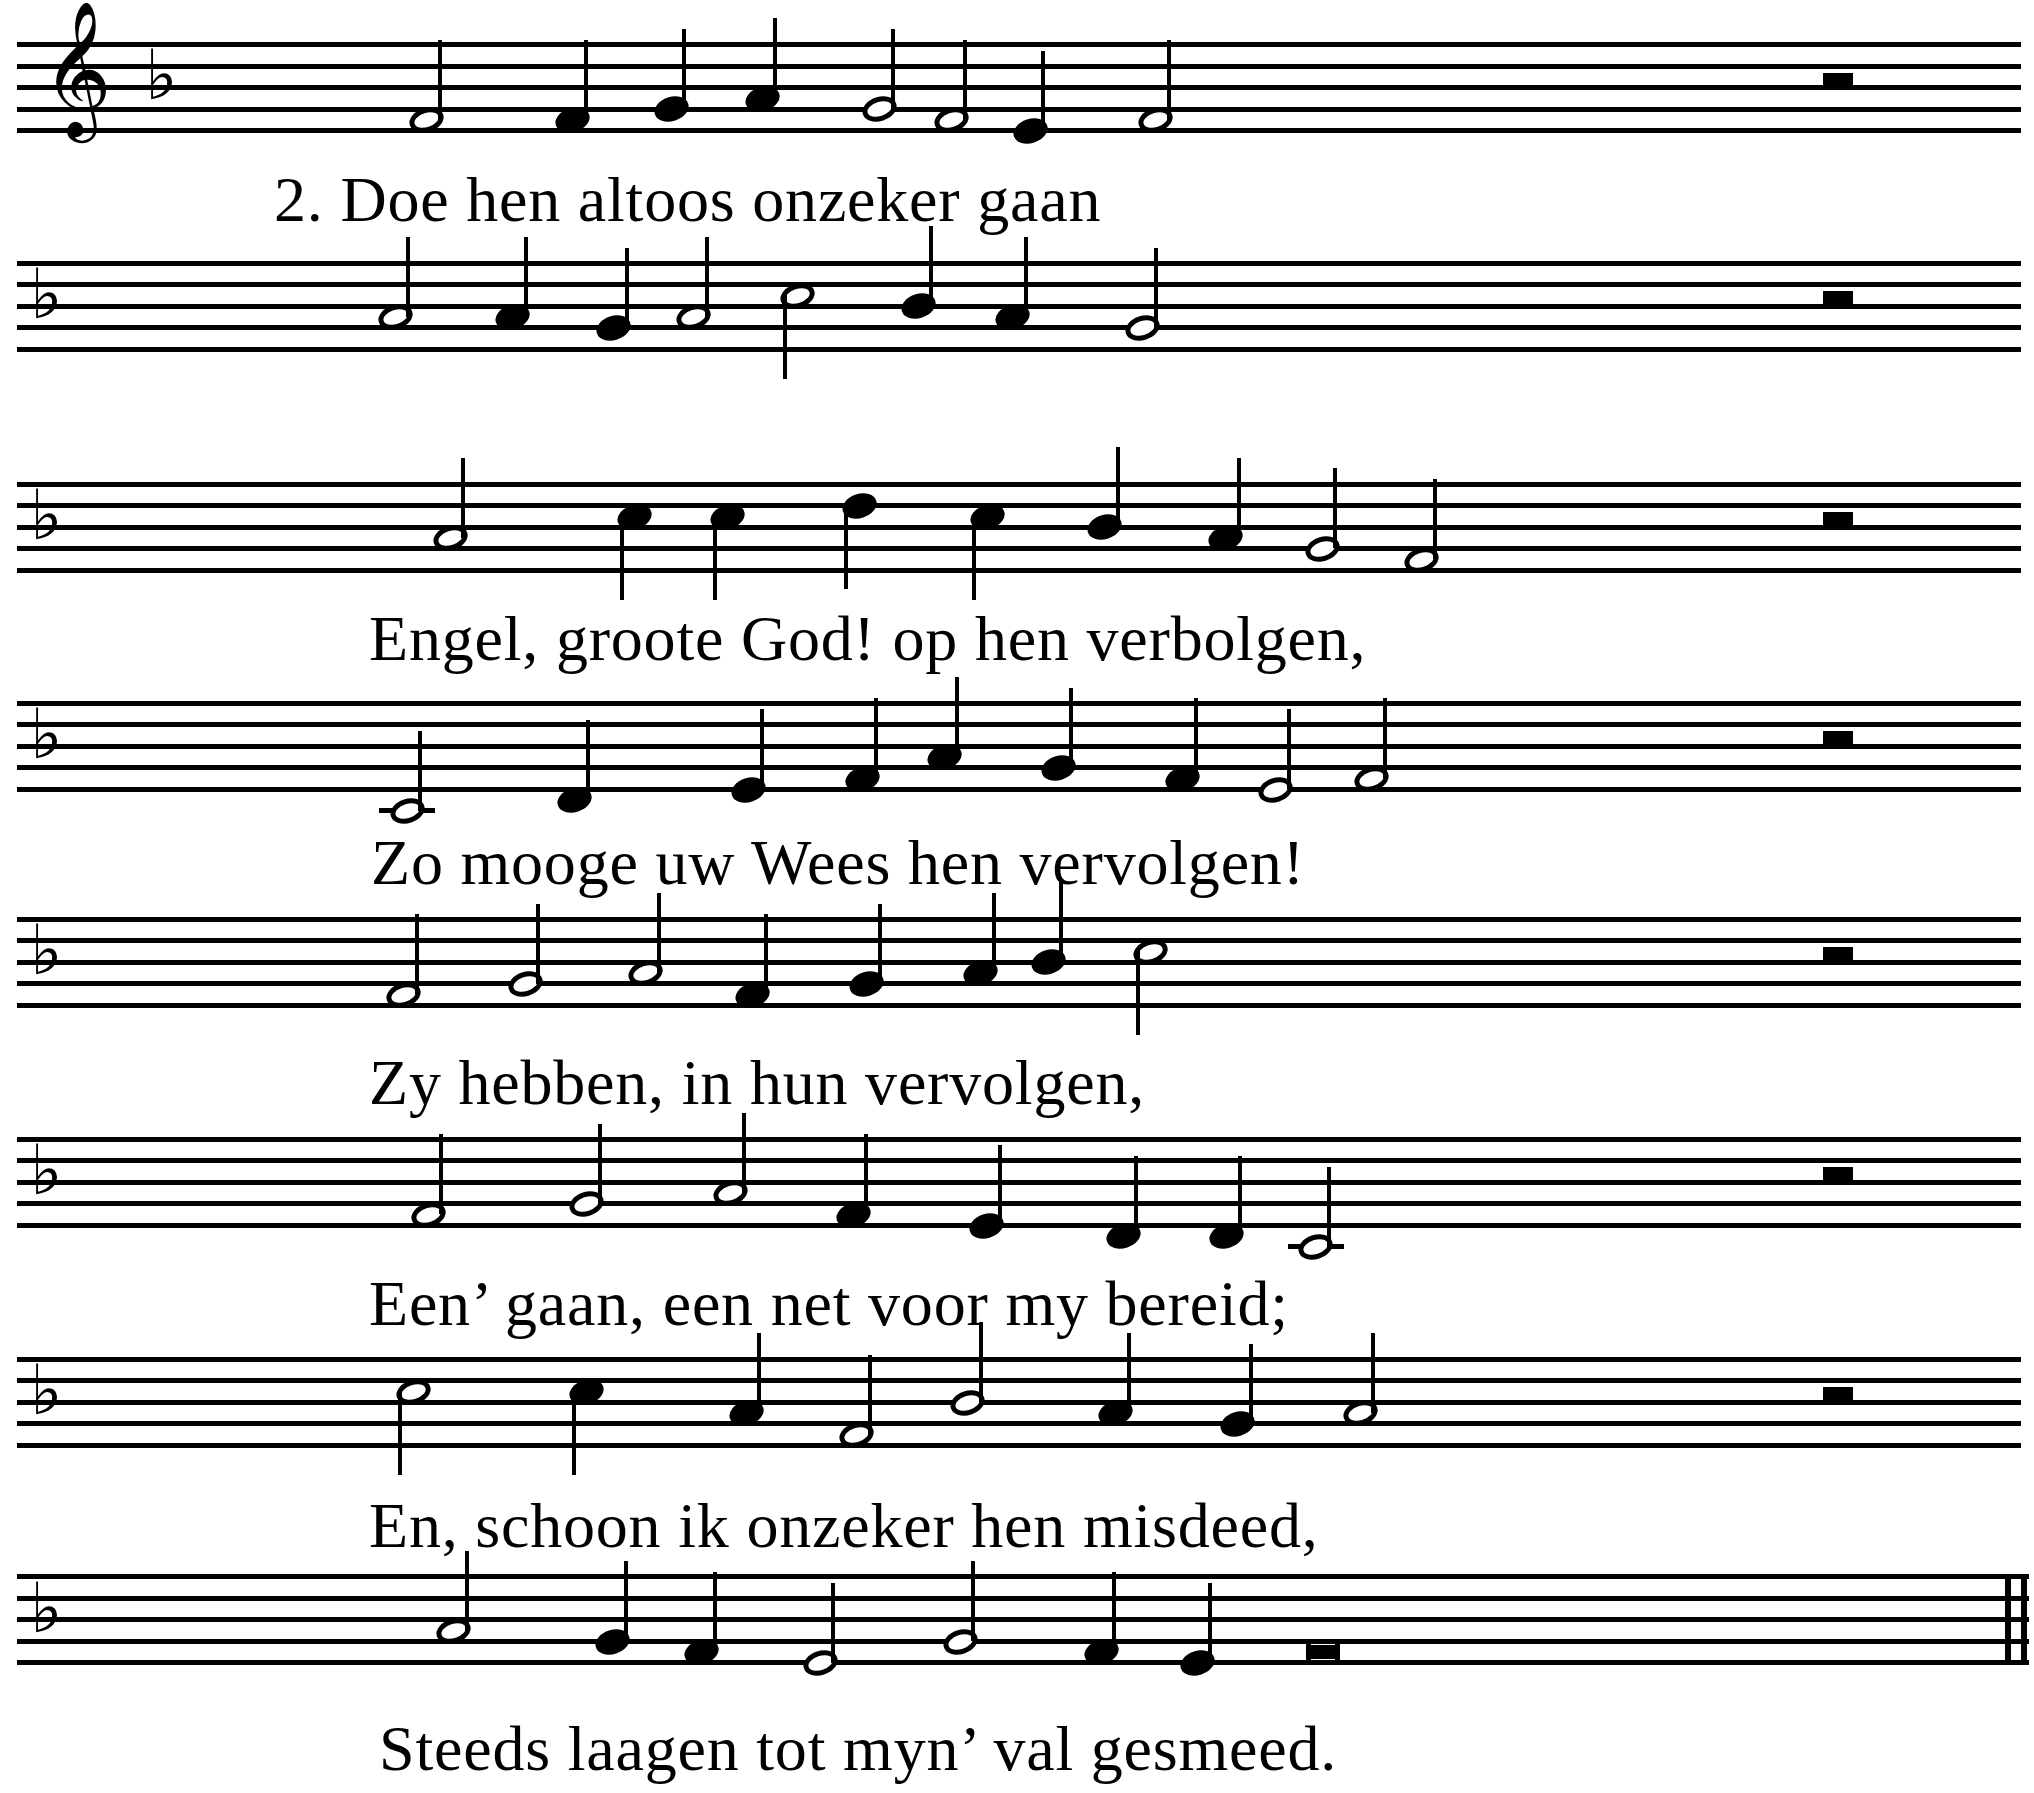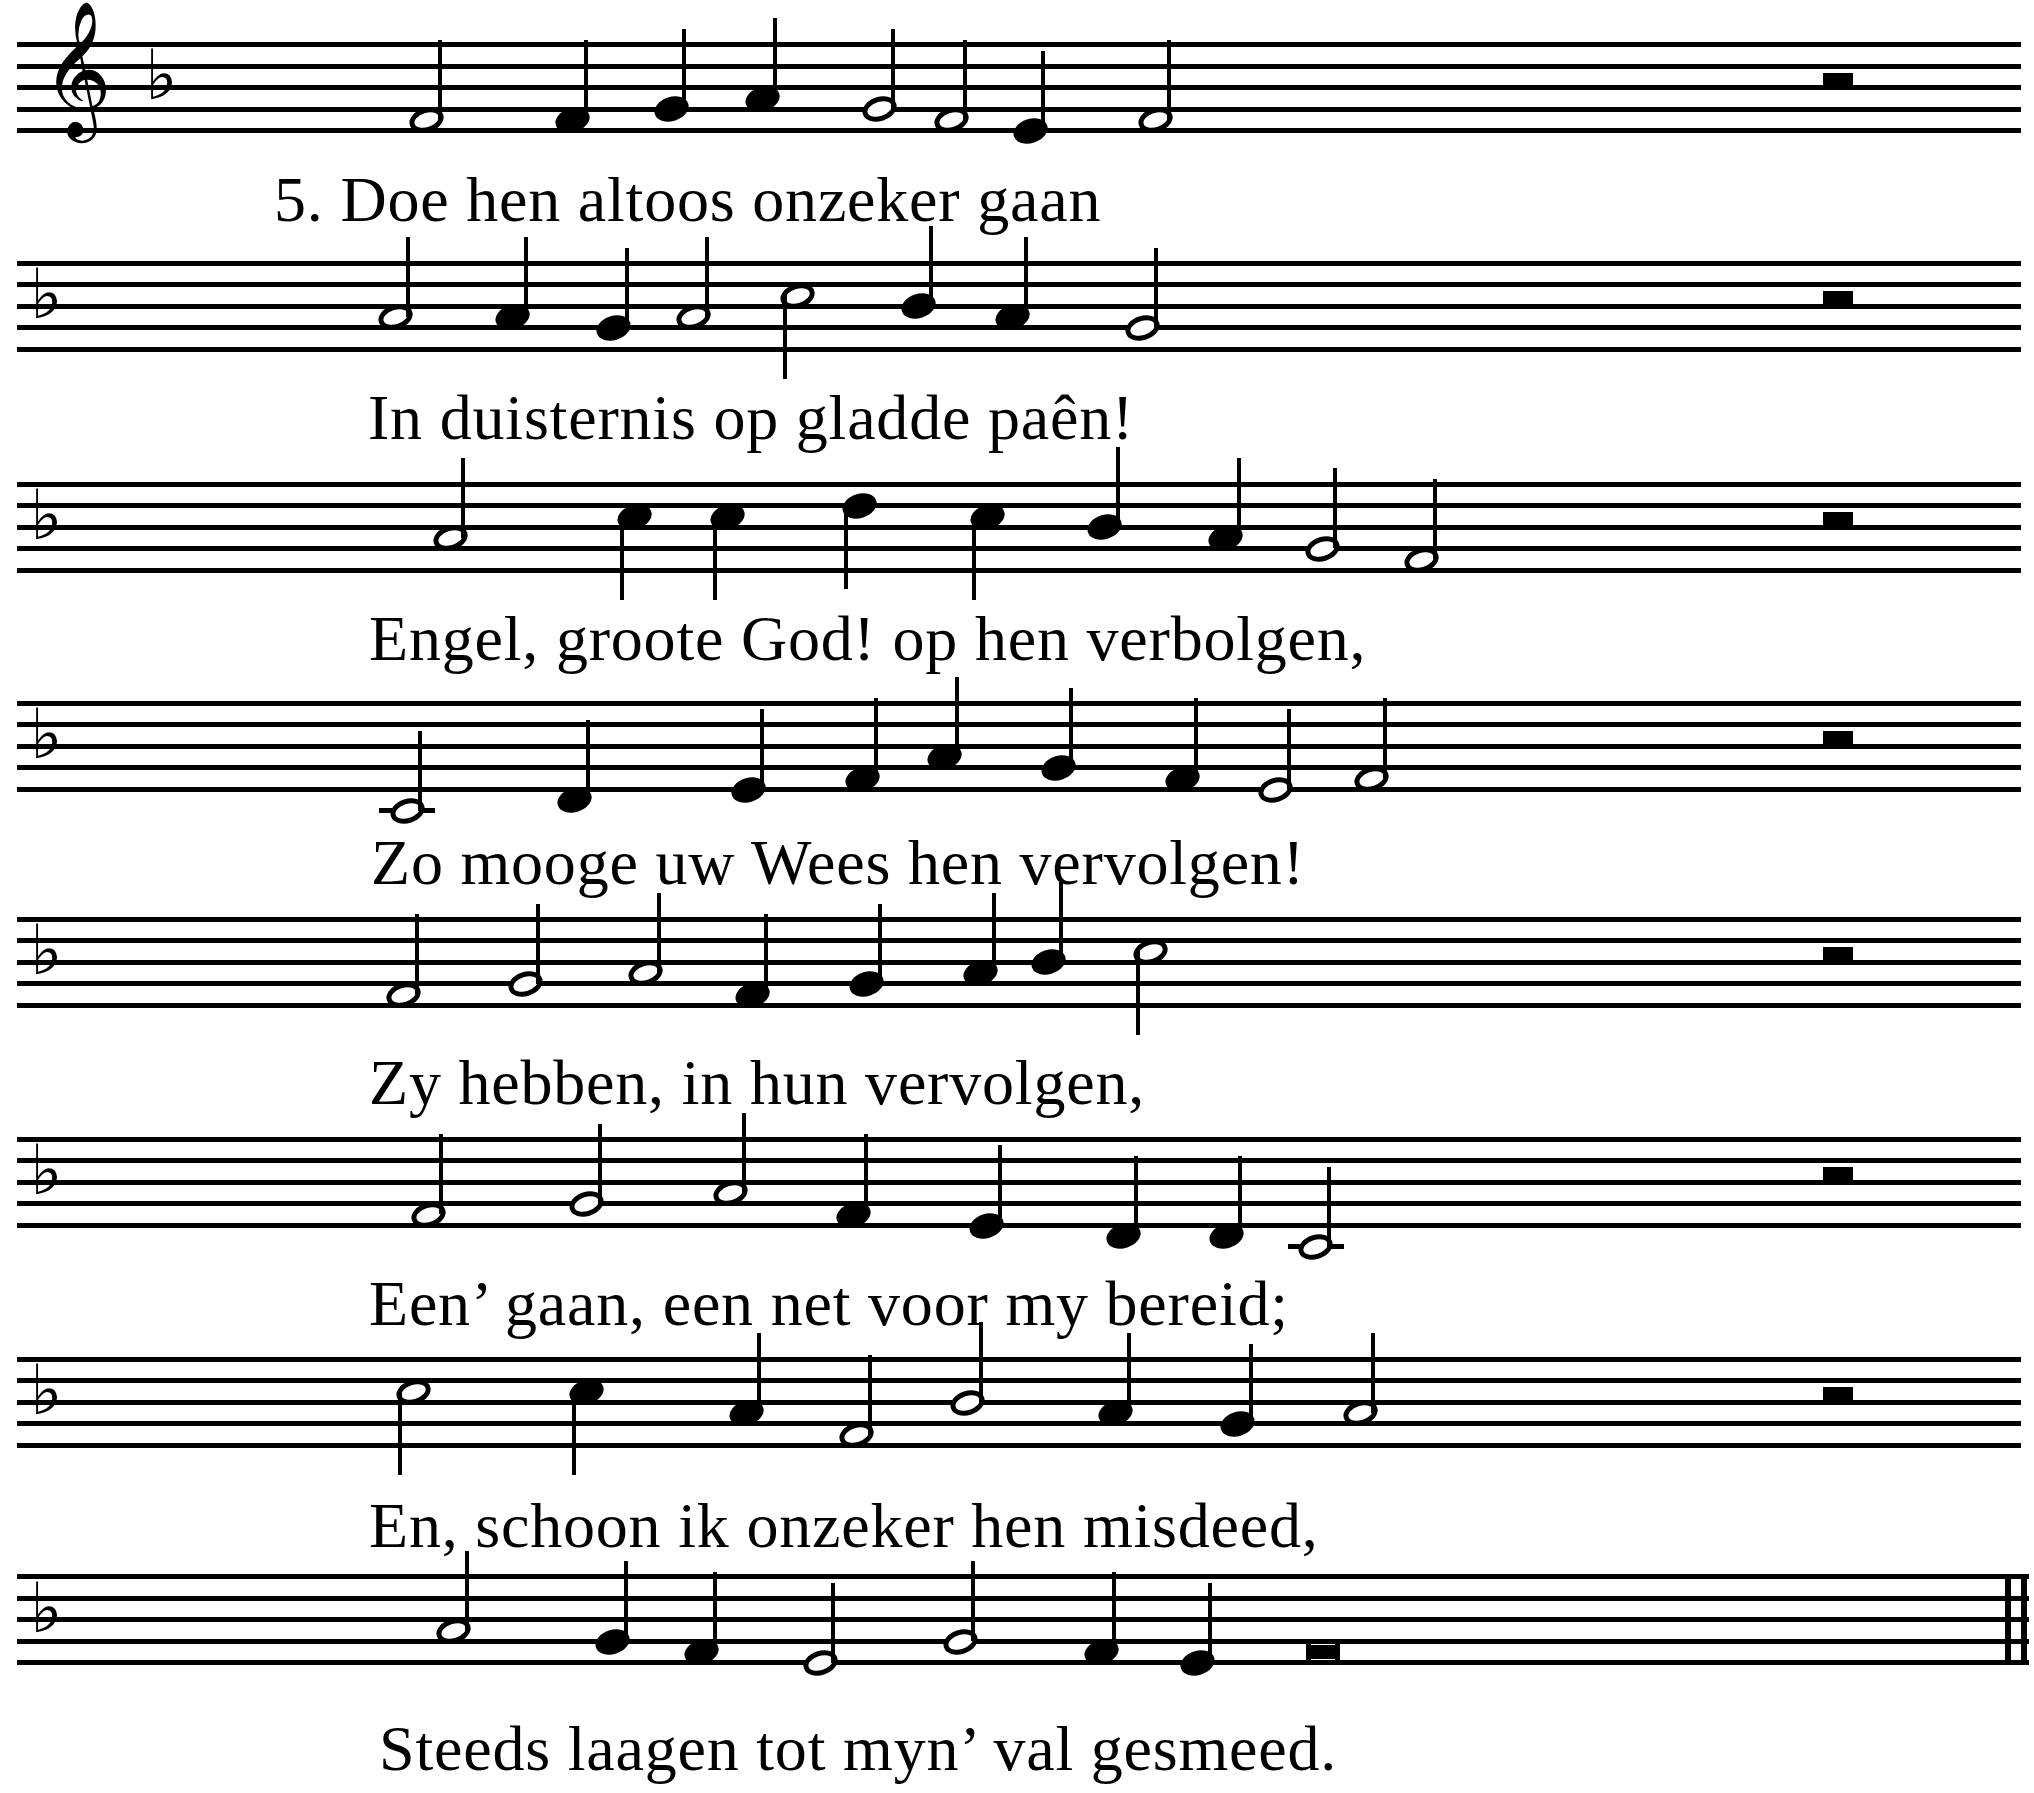--- a/index.html
+++ b/index.html
@@ -17,22 +17,21 @@
   .ledger{position:absolute;height:5px;background:#000;}
   .rest{position:absolute;background:#000;}
   .breve-body{position:absolute;background:#000;}
   .breve-bar{position:absolute;background:#000;}
   .barline{position:absolute;background:#000;}
 </style>
 </head>
 <body>
 
 <div id="page">
-  <div class="lyric" style="left: 274px; top: 163px;">5. Doe hen altoos onzeker gaan</div>
-  <div class="lyric" style="left: 368px; top: 381px;">In duisternis op gladde paên!</div>
+  <div class="lyric" style="left: 274px; top: 163px;">2. Doe hen altoos onzeker gaan</div>
   <div class="lyric" style="left: 369px; top: 602px;">Engel, groote God! op hen verbolgen,</div>
   <div class="lyric" style="left: 371px; top: 826px;">Zo mooge uw Wees hen vervolgen!</div>
   <div class="lyric" style="left: 369px; top: 1046px;">Zy hebben, in hun vervolgen,</div>
   <div class="lyric" style="left: 369px; top: 1267px;">Een’ gaan, een net voor my bereid;</div>
   <div class="lyric" style="left: 369px; top: 1489px;">En, schoon ik onzeker hen misdeed,</div>
   <div class="lyric" style="left: 379px; top: 1712px;">Steeds laagen tot myn’ val gesmeed.</div>
 <div class="staff-line" style="left: 17px; top: 42px; width: 2004px;"></div>
     <div class="staff-line" style="left: 17px; top: 64px; width: 2004px;"></div>
     <div class="staff-line" style="left: 17px; top: 85px; width: 2004px;"></div>
     <div class="staff-line" style="left: 17px; top: 107px; width: 2004px;"></div>

